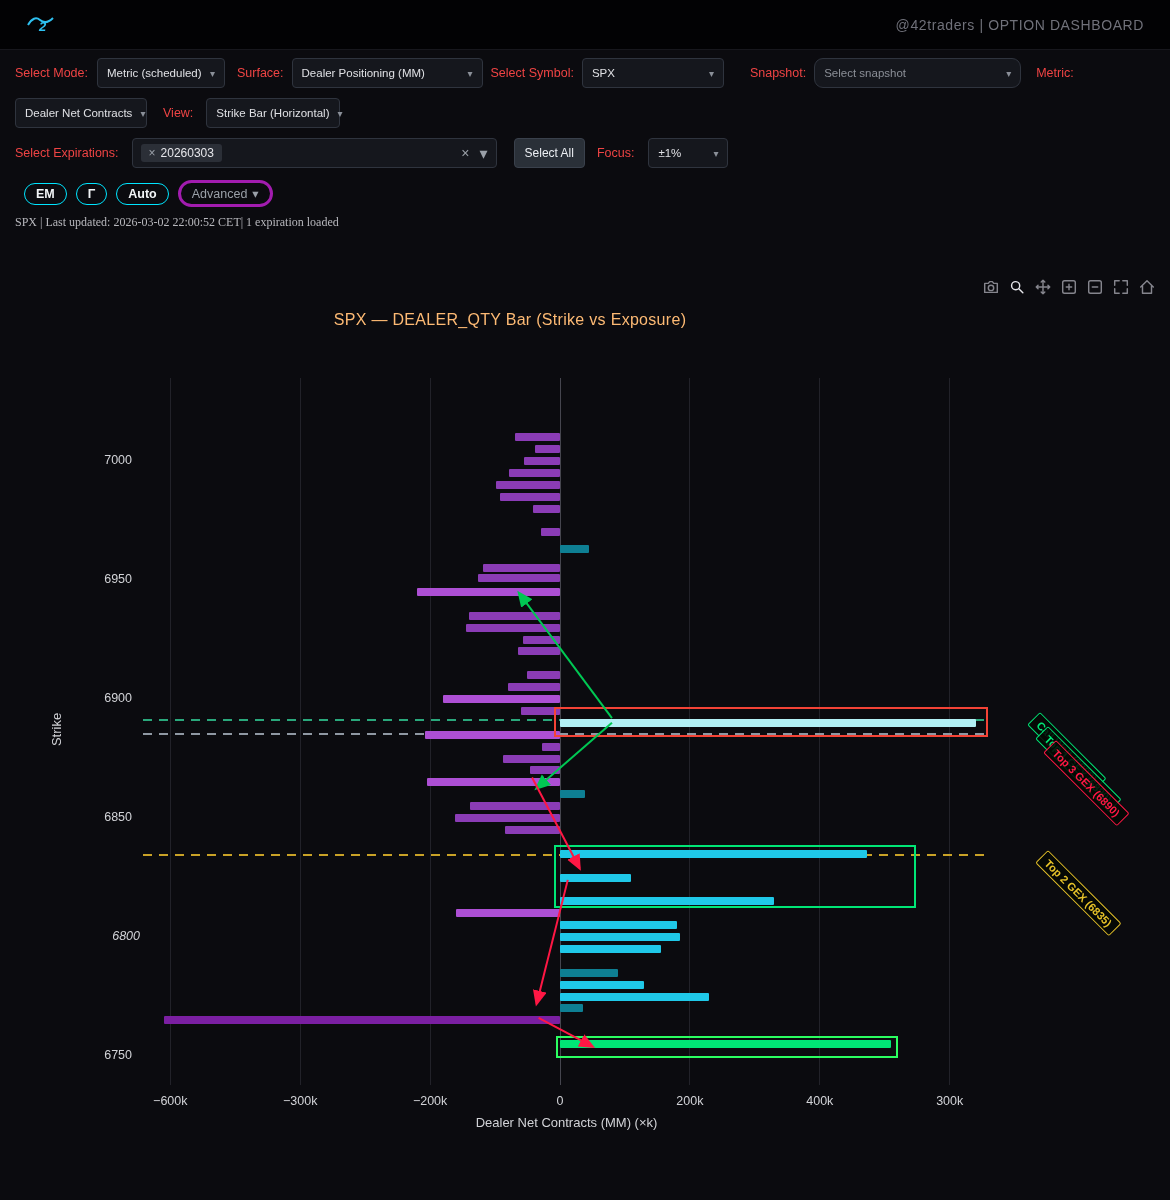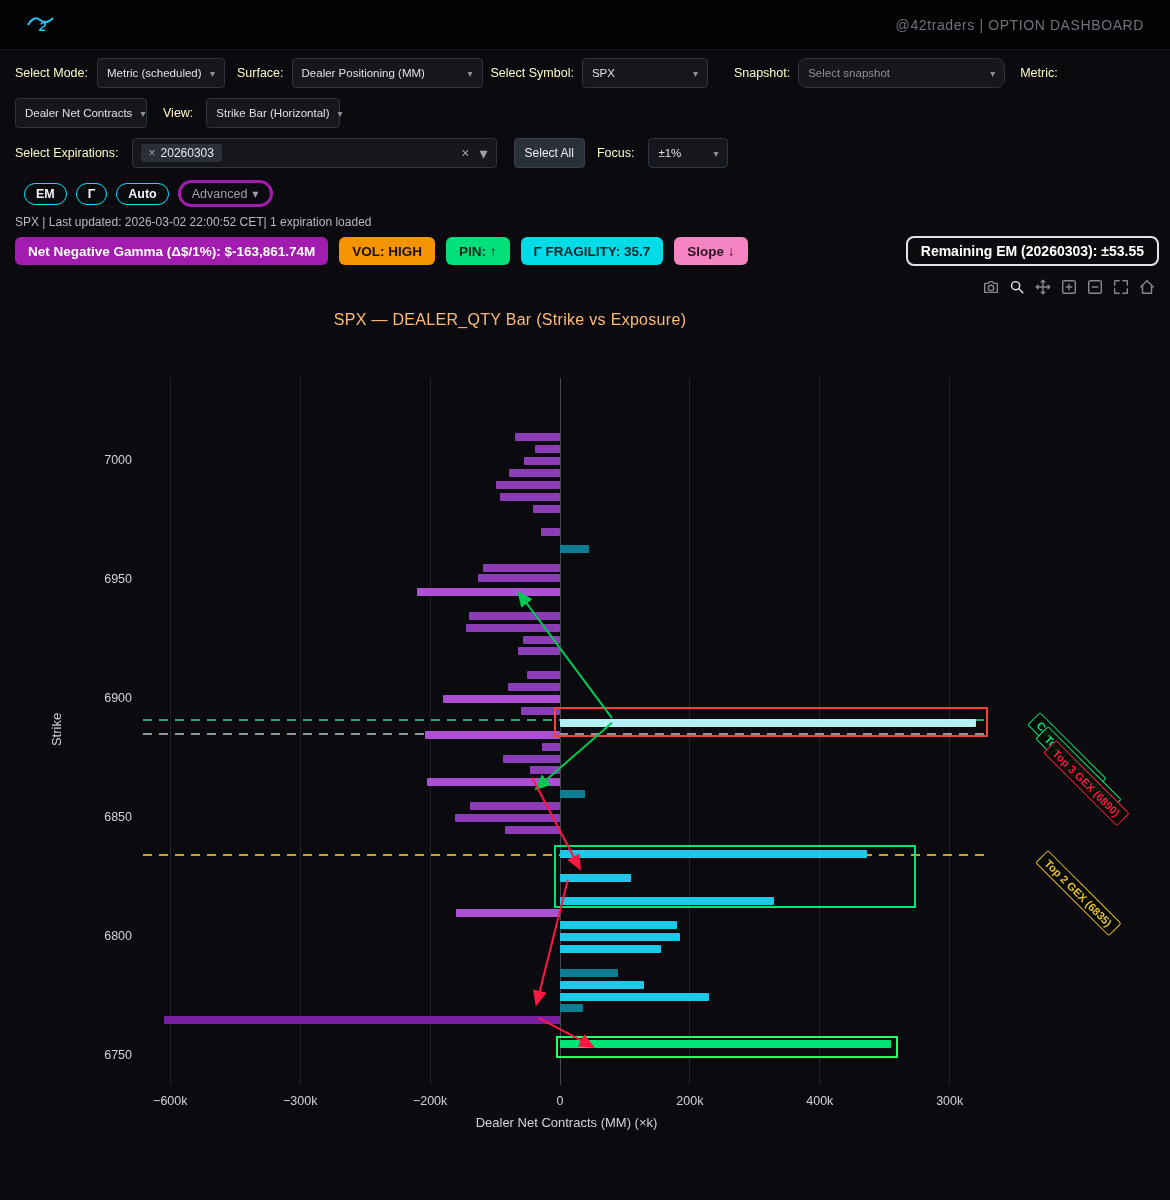--- a/index.html
+++ b/index.html
@@ -5,38 +5,38 @@
   html,body{margin:0;padding:0;background:#0a0a0d;}
   .canvas{position:relative;width:1170px;height:1200px;background:#0b0b0f;overflow:hidden;
           font-family:"Liberation Sans",sans-serif;color:#e8e8ea;}
   
   .topbar{position:absolute;left:0;top:0;width:100%;height:50px;background:#020204;
           border-bottom:1px solid #17171d;display:flex;align-items:center;justify-content:space-between;
           box-sizing:border-box;padding:0 26px;}
   .brand-text{color:#70717a;font-size:14px;letter-spacing:.6px;}
   
   .row{position:absolute;left:15px;display:flex;align-items:center;}
-  .lbl{font-size:12.5px;color:#fef9c3;white-space:nowrap;}
+  .lbl{font-size:12.5px;color:#ef4444;white-space:nowrap;}
   .sel{display:inline-flex;align-items:center;justify-content:space-between;gap:8px;background:#15171d;
        border:1px solid #2f343e;border-radius:4px;height:30px;padding:0 9px;font-size:11.5px;color:#dfe0e4;
        box-sizing:border-box;white-space:nowrap;cursor:pointer;}
   .sel .caret{color:#8a8f98;font-size:10px;}
   .sel.placeholder span.val{color:#8b8f97;}
   .multisel{display:inline-flex;align-items:center;background:#15171d;border:1px solid #2f343e;border-radius:4px;
        height:30px;box-sizing:border-box;padding:0 8px;width:365px;}
   .tag{display:inline-flex;align-items:center;gap:5px;background:#2b2f37;border-radius:3px;padding:2px 8px;
        font-size:12px;color:#e6e6ea;}
   .tag .tag-x{color:#9aa0a8;font-size:12px;cursor:pointer;}
   .ms-right{margin-left:auto;display:flex;align-items:center;gap:10px;color:#9aa0a8;}
   .btn{display:inline-flex;align-items:center;justify-content:center;background:#2a3038;border:1px solid #3a414c;
        border-radius:4px;height:28px;padding:0 10px;font-size:12px;color:#eceff3;cursor:pointer;}
   .pill{display:inline-flex;align-items:center;gap:5px;border:1.5px solid #00e5ff;border-radius:15px;
        padding:3px 11px;font-size:12.5px;font-weight:bold;color:#f2f4f6;background:transparent;cursor:pointer;}
   .pill.adv{border:3px solid #a21caf;color:#9aa0a8;font-weight:normal;}
-  .status{position:absolute;left:15px;top:215px;font-family:Liberation Sans, sans-serif;font-size:12px;color:#b8b8bd;}
+  .status{position:absolute;left:15px;top:215px;font-family:Liberation Serif, serif;font-size:12px;color:#b8b8bd;}
   
   .badges{position:absolute;left:15px;top:236px;width:1144px;display:flex;align-items:center;gap:11px;}
   .badge{display:inline-flex;align-items:center;height:28px;border-radius:6px;padding:0 13px;
          font-size:13.5px;font-weight:bold;white-space:nowrap;}
   .badge.gamma{background:#a21caf;color:#fff;}
   .badge.vol{background:#f59300;color:#141414;}
   .badge.pin{background:#00e07a;color:#10231a;}
   .badge.frag{background:#00dbe8;color:#0d2326;}
   .badge.slope{background:#f585c2;color:#2a1220;}
   .badge.rem{background:transparent;border:2px solid #e4e4e8;border-radius:8px;color:#fff;height:26px;font-size:14px;}
@@ -82,21 +82,21 @@
     <span class="sel" style="width:128px;margin-left:9px;">
       <span class="val">Metric (scheduled)</span>
       <span class="caret">▾</span>
     </span>
     <span class="lbl" style="margin-left:12px;">Surface:</span>
     <span class="sel" style="width:191px;margin-left:8px;">
       <span class="val">Dealer Positioning (MM)</span>
       <span class="caret">▾</span>
     </span>
     <span class="lbl" style="margin-left:8px;">Select Symbol:</span>
-    <span class="sel" style="width:126px;margin-left:8px;">
+    <span class="sel" style="width:142px;margin-left:8px;">
       <span class="val">SPX</span>
       <span class="caret">▾</span>
     </span>
     <span class="lbl" style="margin-left:26px;">Snapshot:</span>
     <span class="sel placeholder" style="width:207px;margin-left:8px;border-radius:9px;">
       <span class="val">Select snapshot</span>
       <span class="caret">▾</span>
     </span>
     <span class="lbl" style="margin-left:15px;">Metric:</span>
   </div>
@@ -138,29 +138,20 @@
     <span class="pill">Γ</span>
     <span class="pill">Auto</span>
     <span class="pill adv">
       <span>Advanced</span>
       <span class="caret">▾</span>
     </span>
   </div>
 
   <div class="status">SPX | Last updated: 2026-03-02 22:00:52 CET| 1 expiration loaded</div>
 
-  <div class="badges">
-    <span class="badge gamma">Net Negative Gamma (Δ$/1%): $-163,861.74M</span>
-    <span class="badge vol">VOL: HIGH</span>
-    <span class="badge pin">PIN: ↑</span>
-    <span class="badge frag">Γ FRAGILITY: 35.7</span>
-    <span class="badge slope">Slope ↓</span>
-    <span class="spacer"></span>
-    <span class="badge rem">Remaining EM (20260303): ±53.55</span>
-  </div>
 
   <div class="modebar">
     <span class="mb-icon">
       <svg width="18" height="18" viewBox="0 0 20 20">
           <path d="M3 6h4l1.5-2h3L13 6h4v10H3z"></path>
           <circle cx="10" cy="11" r="3"></circle>
         </svg>
     </span>
     <span class="mb-icon active">
       <svg width="18" height="18" viewBox="0 0 20 20">
@@ -214,21 +205,21 @@
       <div class="grid" style="left: 689.4px; top: 378px; height: 707px;"></div>
       <div class="xtick" style="left: 657.9px; top: 1094px;">200k</div>
       <div class="grid" style="left: 819.3px; top: 378px; height: 707px;"></div>
       <div class="xtick" style="left: 787.8px; top: 1094px;">400k</div>
       <div class="grid" style="left: 949.2px; top: 378px; height: 707px;"></div>
       <div class="xtick" style="left: 917.7px; top: 1094px;">300k</div>
       <div class="ytick" style="left: 60px; top: 453px;">7000</div>
       <div class="ytick" style="left: 60px; top: 572px;">6950</div>
       <div class="ytick" style="left: 60px; top: 691px;">6900</div>
       <div class="ytick" style="left: 60px; top: 810px;">6850</div>
-      <div class="ytick" style="left: 60px; top: 929px;">6800</div>
+      <div class="ytick" style="left: 68px; top: 929px; font-style: italic;">6800</div>
       <div class="ytick" style="left: 60px; top: 1048px;">6750</div>
       <div class="dash" style="left: 143px; width: 847px; top: 719.42px; background-image: repeating-linear-gradient(90deg, rgb(42, 168, 124) 0px, rgb(42, 168, 124) 9px, transparent 9px, transparent 16px);"></div>
       <div class="dash" style="left: 143px; width: 847px; top: 732.51px; background-image: repeating-linear-gradient(90deg, rgb(143, 152, 163) 0px, rgb(143, 152, 163) 9px, transparent 9px, transparent 16px);"></div>
       <div class="dash" style="left: 143px; width: 847px; top: 853.89px; background-image: repeating-linear-gradient(90deg, rgb(201, 162, 39) 0px, rgb(201, 162, 39) 9px, transparent 9px, transparent 16px);"></div>
       <div class="bar" style="left: 514.535px; top: 433.2px; width: 45.465px; background: rgb(139, 60, 182);"></div>
       <div class="bar" style="left: 535.319px; top: 445.1px; width: 24.681px; background: rgb(139, 60, 182);"></div>
       <div class="bar" style="left: 524.278px; top: 457px; width: 35.7225px; background: rgb(139, 60, 182);"></div>
       <div class="bar" style="left: 509.339px; top: 468.9px; width: 50.661px; background: rgb(139, 60, 182);"></div>
       <div class="bar" style="left: 496.349px; top: 480.8px; width: 63.651px; background: rgb(139, 60, 182);"></div>
       <div class="bar" style="left: 500.246px; top: 492.7px; width: 59.754px; background: rgb(139, 60, 182);"></div>

